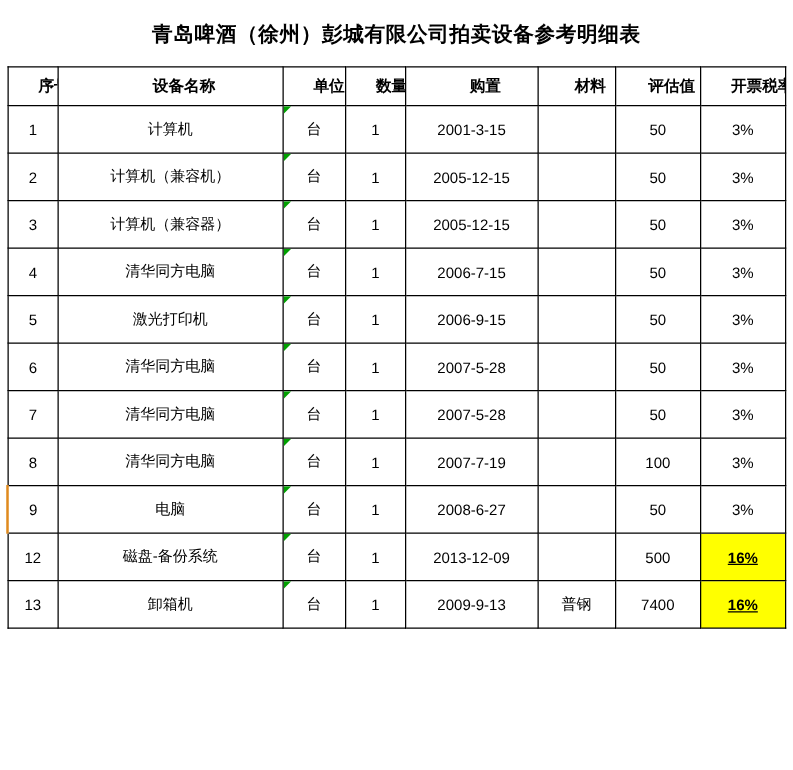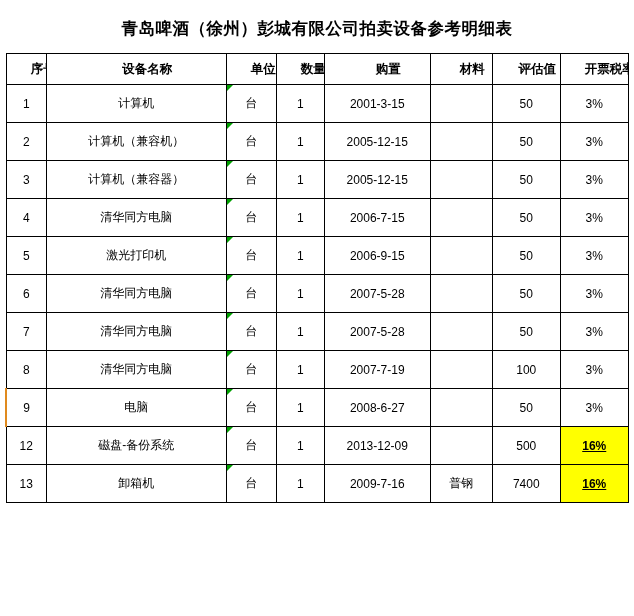--- a/index.html
+++ b/index.html
@@ -213,21 +213,21 @@
           <td>2013-12-09</td>
           <td></td>
           <td>500</td>
           <td class="highlight">16%</td>
         </tr>
         <tr>
           <td class="idx-cell">13</td>
           <td class="name-cell">卸箱机</td>
           <td class="unit-cell">台<span class="marker"></span></td>
           <td>1</td>
-          <td>2009-7-16</td>
+          <td>2009-9-13</td>
           <td>普钢</td>
           <td>7400</td>
           <td class="highlight">16%</td>
         </tr>
       </tbody>
   </table>
 
 </div>
 
 </body></html>

